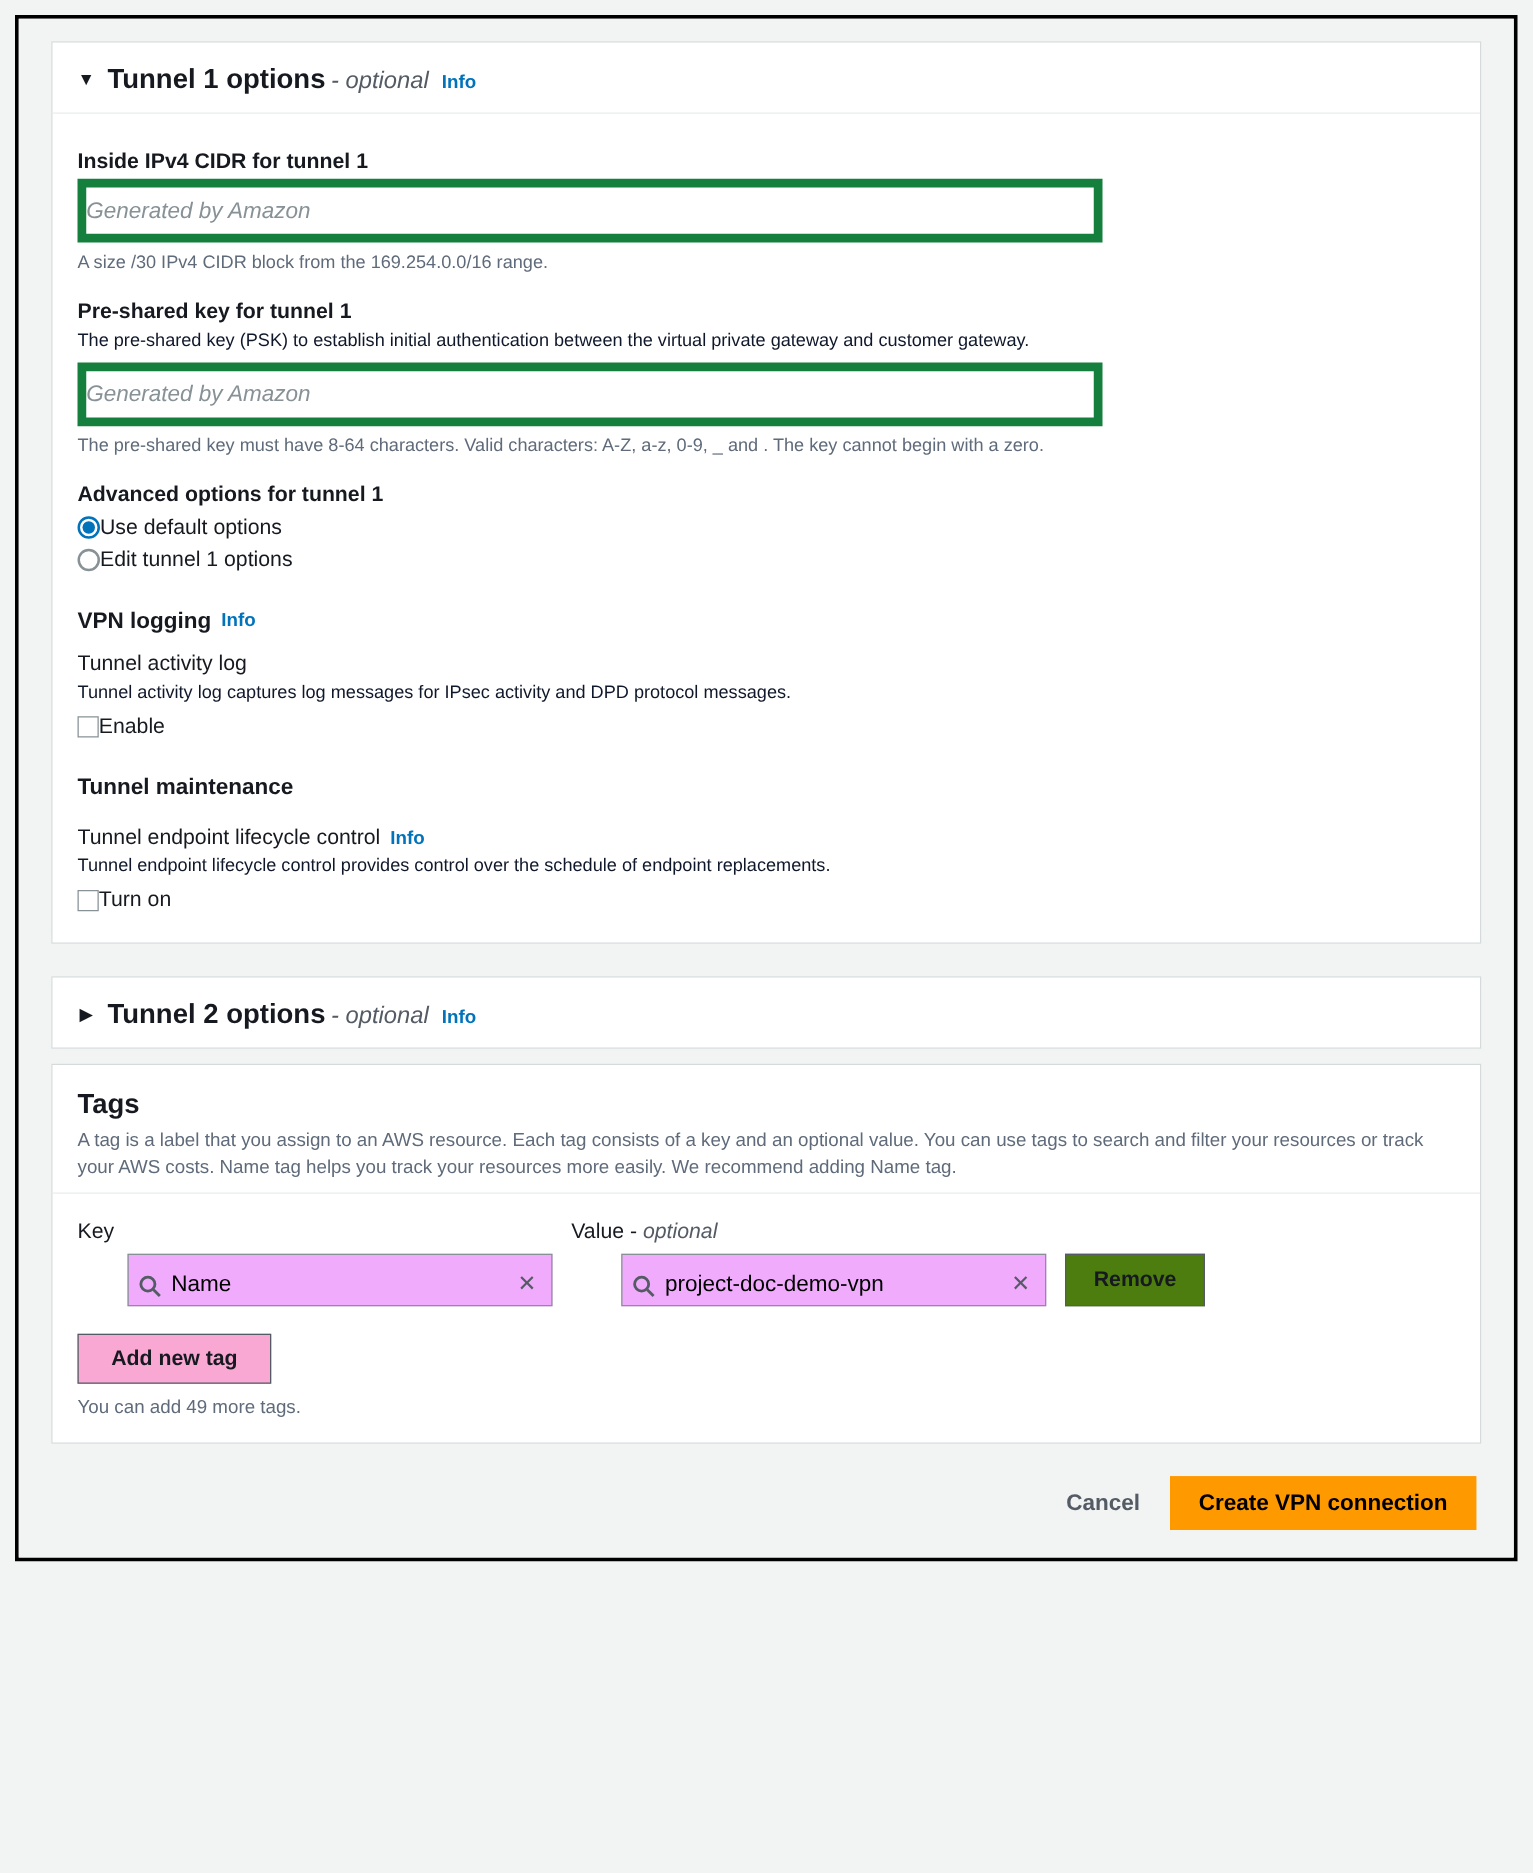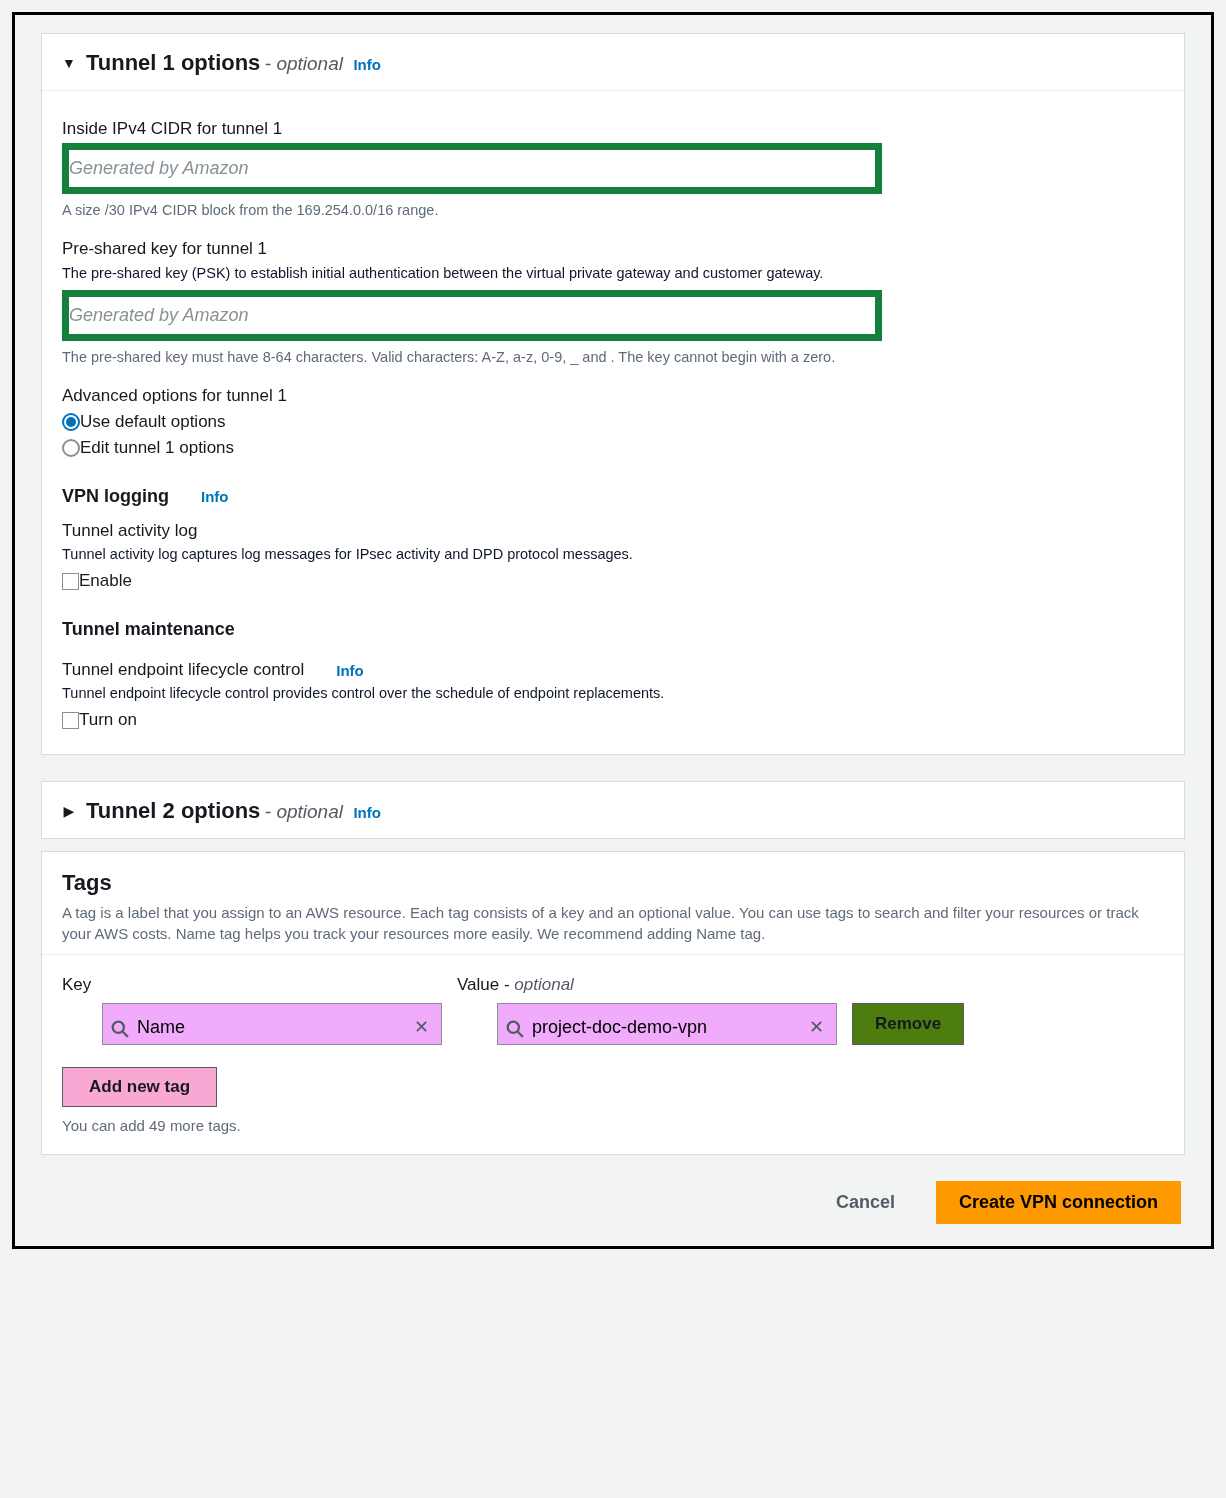--- a/index.html
+++ b/index.html
@@ -55,21 +55,21 @@
       margin-left: 6px;
       cursor: pointer;
     }
     .section-body {
       padding: 10px 20px 24px 20px;
     }
     .field-block { margin-top: 18px; }
     .field-label {
       font-size: 17px;
       color: #16191f;
-      font-weight: 400;
+      font-weight: 700;
       margin-bottom: 4px;
     }
     .field-sublabel {
       font-size: 14.5px;
       color: #0f172a;
       margin-bottom: 6px;
       line-height: 1.45;
     }
     .field-help {
       font-size: 14.5px;
@@ -129,21 +129,21 @@
     .checkbox {
       width: 17px; height: 17px;
       border: 1px solid #879196;
       background: #fff;
       display: inline-block;
     }
     .radio-label, .checkbox-label {
       font-size: 17px;
       color: #16191f;
     }
-    .inline-info { display: inline-flex; align-items: center; gap: 26px; }
+    .inline-info { display: inline-flex; align-items: center; gap: 2px; }
     
     .tags-header {
       padding: 18px 20px 10px 20px;
       border-bottom: 1px solid #eaeded;
     }
     .tags-title {
       font-size: 22px;
       font-weight: 700;
     }
     .tags-desc {
@@ -221,21 +221,21 @@
     .tags-remaining {
       font-size: 15px;
       color: #5f6b7a;
       margin-top: 10px;
     }
     
     .footer-bar {
       display: flex;
       justify-content: flex-end;
       align-items: center;
-      gap: 41px;
+      gap: 24px;
       padding: 0 4px 0 0;
     }
     .cancel-link {
       font-size: 18px;
       font-weight: 700;
       color: #545b64;
       cursor: pointer;
     }
     .primary-btn {
       background: #ff9900;

